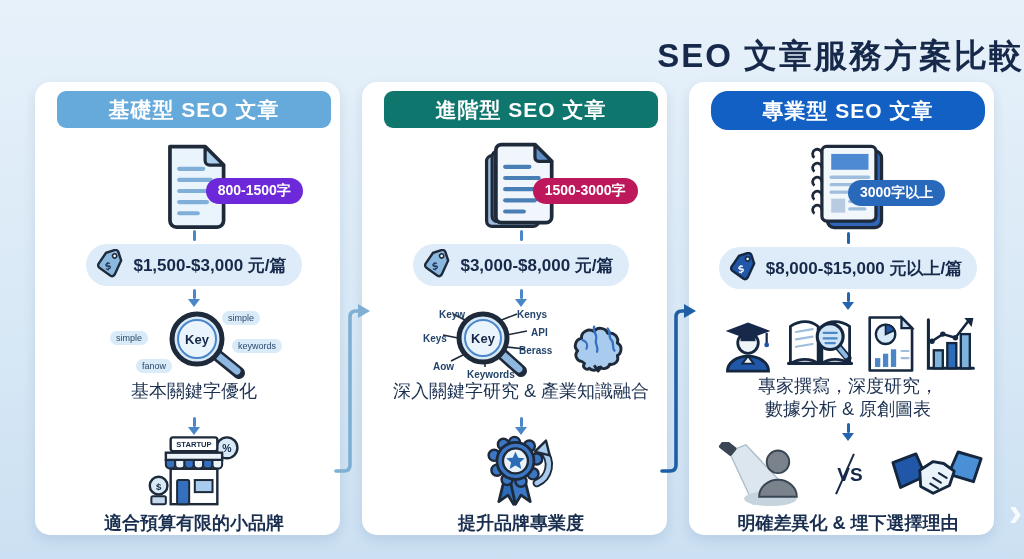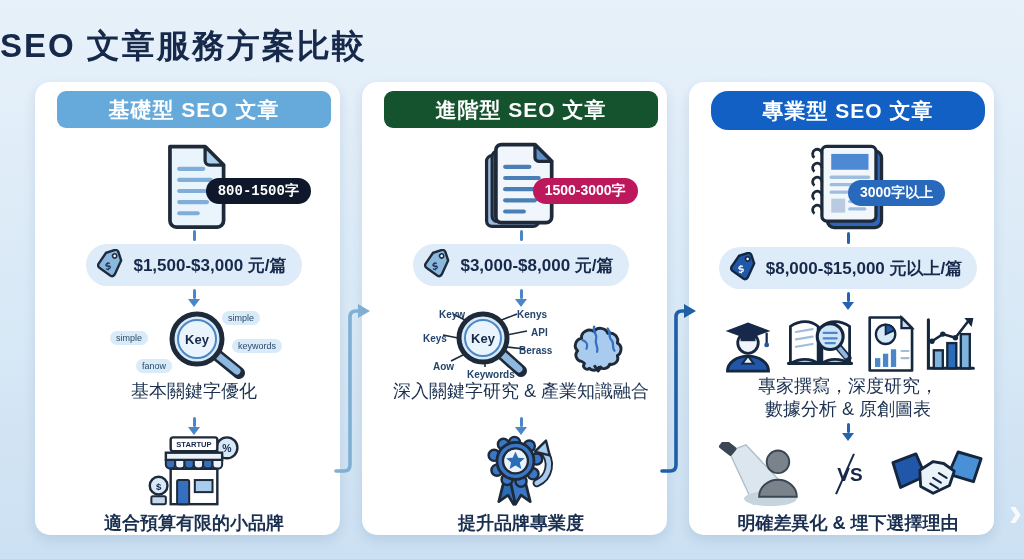--- a/index.html
+++ b/index.html
@@ -4,49 +4,49 @@
 <style>
   * { margin:0; padding:0; box-sizing:border-box; }
   html,body { width:1024px; height:559px; overflow:hidden; }
   body {
     font-family:"Liberation Sans","DejaVu Sans",sans-serif;
     background:linear-gradient(180deg,#E7F1FA 0%,#D9E9F6 55%,#CBE0F2 100%);
     color:#16294A;
     position:relative;
   }
   .page-title {
-    text-align:left; font-size:33px; font-weight:800; letter-spacing:2px;
-    color:#16294A; padding-top:24px;
+    text-align:right; font-size:33px; font-weight:800; letter-spacing:2px;
+    color:#16294A; padding-top:34px;
   }
   .cards {
     position:absolute; left:35px; top:82px; width:959px; height:453px;
     display:flex; gap:22px;
   }
   .card {
     width:306px; height:453px; background:#FFFFFF; border-radius:15px;
     box-shadow:0 5px 12px rgba(40,80,130,0.13);
     display:flex; flex-direction:column; align-items:center;padding-left:13px;
   }
   .card-header {
     width:calc(100% - 18px); margin-top:9px; height:44px; border-radius:9px;
     display:flex; align-items:center; justify-content:center;
     color:#FFFFFF; font-size:21px; font-weight:700; letter-spacing:1px;
   }
   .hdr-basic    { background:#66A9DB; }
-  .hdr-advanced { background:#14532d; }
+  .hdr-advanced { background:#0f766e; }
   .hdr-pro      { background:#1360C4;border-radius:17px; }
 
   .doc-row { position:relative; height:92px; margin-top:12px; width:100%;
              display:flex; justify-content:center; }
   .badge {
     position:absolute; top:38px; left:54%; white-space:nowrap;
     color:#fff; font-size:14px; font-weight:700;
     padding:4px 12px; border-radius:14px;
   }
-  .badge-basic    { background:#0f172a;font-family:Liberation Mono, monospace; }
+  .badge-basic    { background:#6d28d9; }
   .badge-advanced { background:#be185d; }
   .badge-pro      { background:#2969BC; left:50%; }
 
   .vline { width:3px; height:13px; background:#4A86C8; border-radius:2px; }
 
   .price-row { margin-top:3px; }
   .price-pill {
     background:#DEEBF8; border-radius:22px; padding:5px 15px 5px 8px;
     display:flex; align-items:center; gap:7px;
   }

